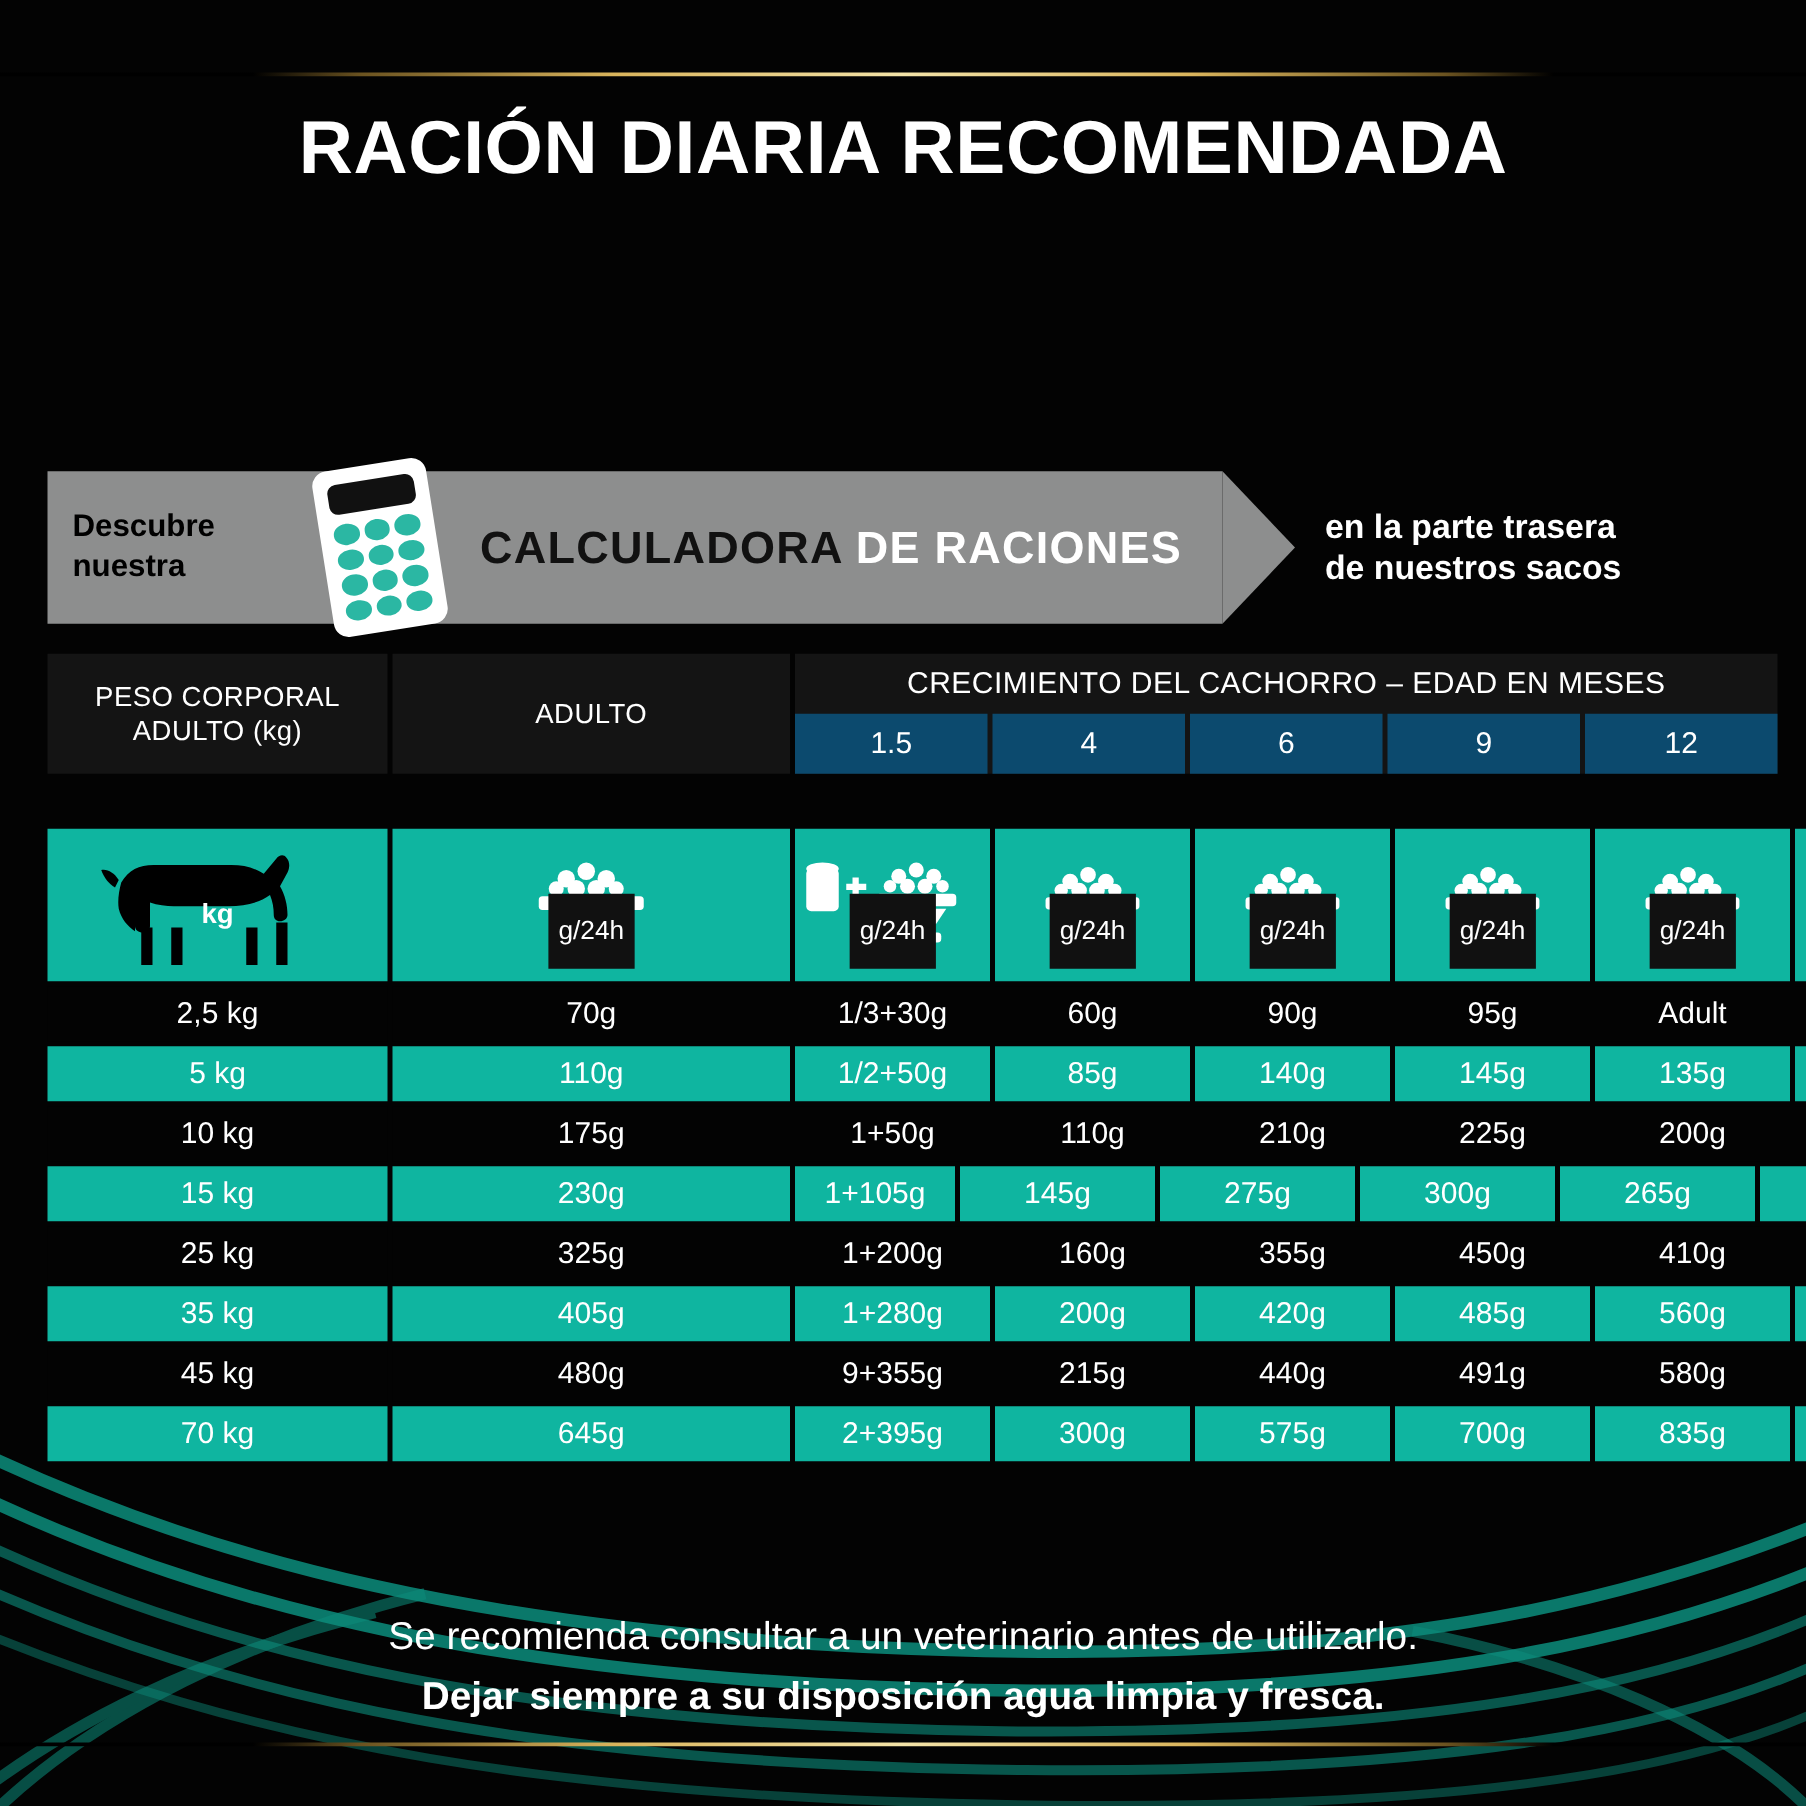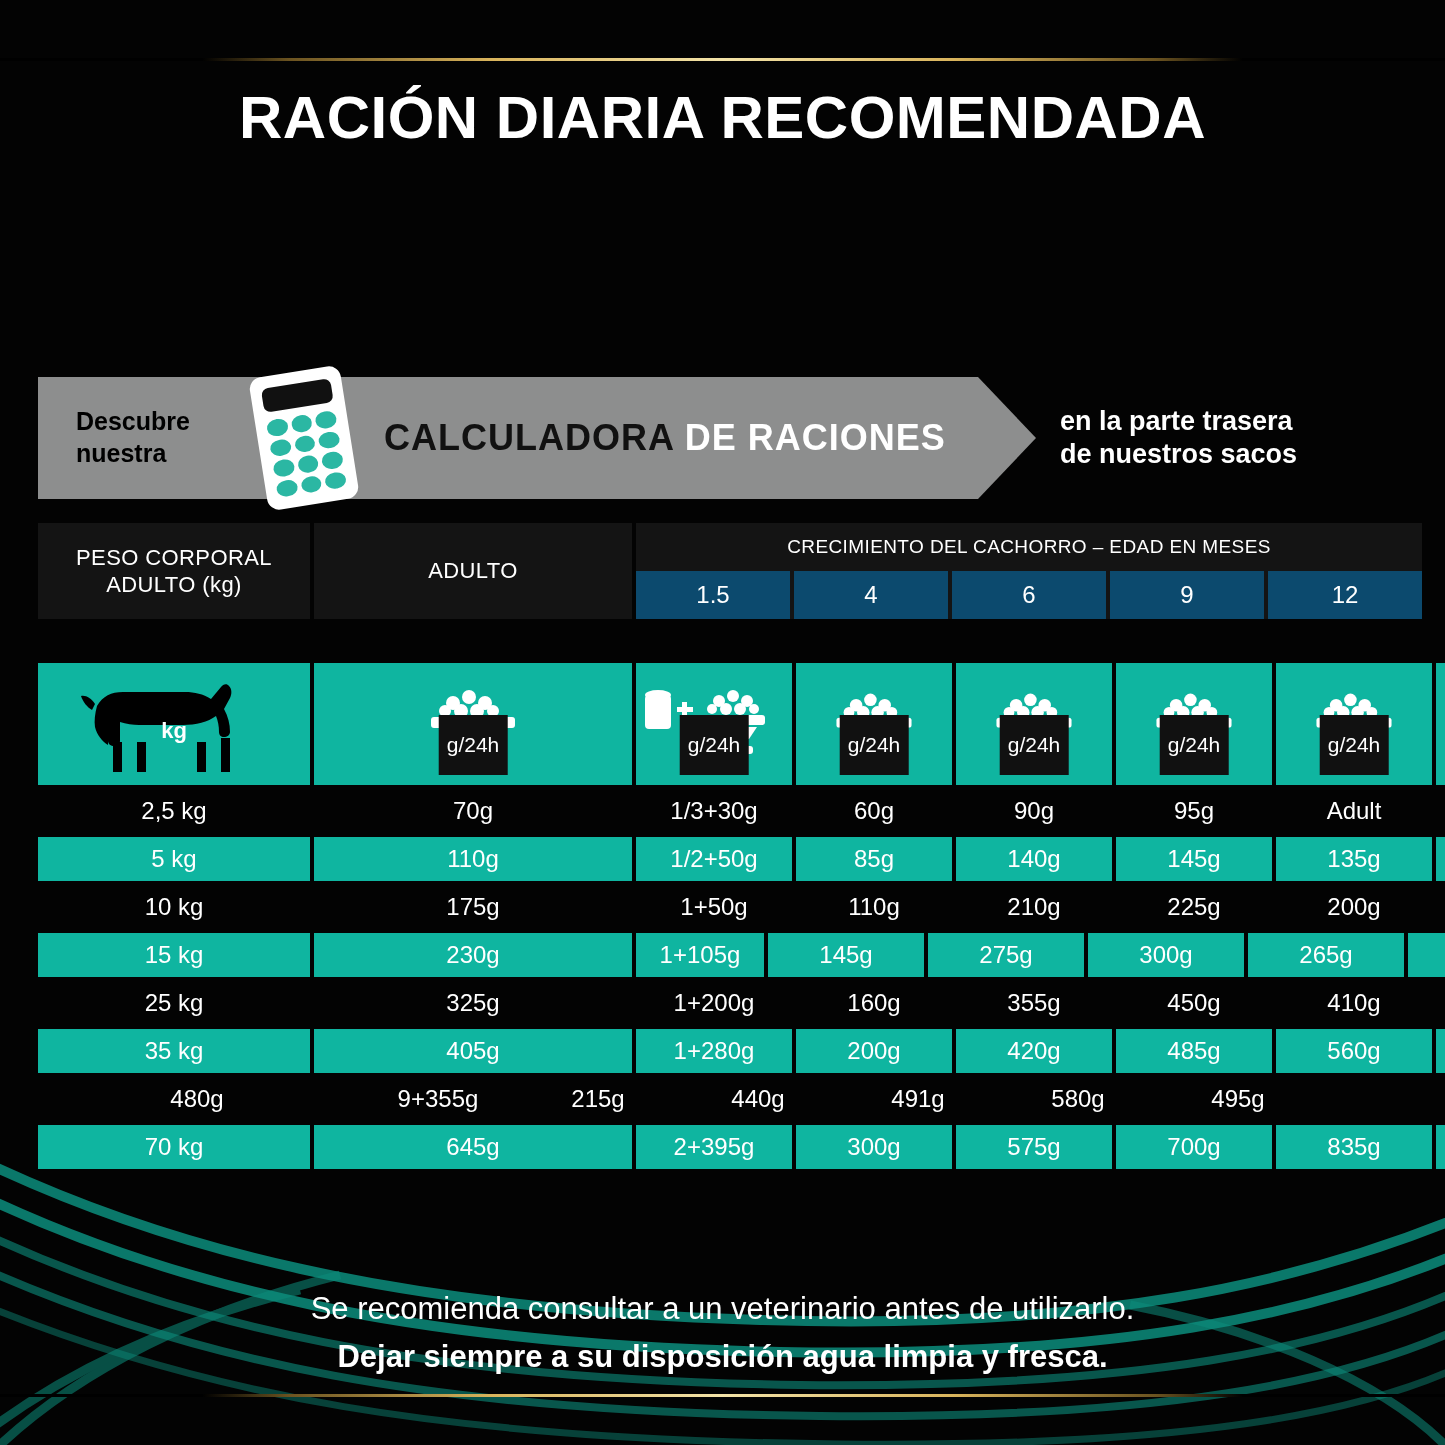--- a/index.html
+++ b/index.html
@@ -66,21 +66,21 @@
     width: 0; height: 0;
     border-top: 61px solid transparent;
     border-bottom: 61px solid transparent;
     border-left: 58px solid #8d8e8e;
   }
   .banner-desc {
     color: #000;
     font-size: 25px;
     font-weight: bold;
     line-height: 1.25;
-    padding-left: 38px;
+    padding-left: 20px;
     width: 218px;
   }
   .calc-icon {
     position: relative;
     width: 92px; height: 134px;
     margin-left: 2px;
     transform: rotate(-9deg);
     flex: none;
   }
   .calc-body {
@@ -153,21 +153,21 @@
   .hdr-pups {
     flex: none;
     width: 786px;
     display: flex;
     flex-direction: column;
     background: #141414;
   }
   .hdr-pups-title {
     height: 48px;
     display: flex; align-items: center; justify-content: center;
-    color: #fff; font-size: 19px; letter-spacing: .4px;
+    color: #fff; font-size: 24px; letter-spacing: .4px;
   }
   .hdr-pups-ages { flex: 1; display: flex; gap: 4px; }
   .hdr-pups-ages div {
     flex: 1;
     display: flex; align-items: center; justify-content: center;
     color: #fff; font-size: 24px;
     background: #0c4a6e;
   }
 
   
@@ -498,20 +498,21 @@
       <div class="cell c-adult">405g</div>
       <div class="cell c-pup" style="width:156px">1+280g</div>
       <div class="cell c-pup">200g</div>
       <div class="cell c-pup">420g</div>
       <div class="cell c-pup">485g</div>
       <div class="cell c-pup">560g</div>
       <div class="cell c-pup">455g</div>
     </div>
 
     <div class="trow drow dark">
+      <div class="cell c-weight">45 kg</div>
       <div class="cell c-adult">480g</div>
       <div class="cell c-pup" style="width:156px">9+355g</div>
       <div class="cell c-pup">215g</div>
       <div class="cell c-pup">440g</div>
       <div class="cell c-pup">491g</div>
       <div class="cell c-pup">580g</div>
       <div class="cell c-pup">495g</div>
     </div>
 
     <div class="trow drow teal">

